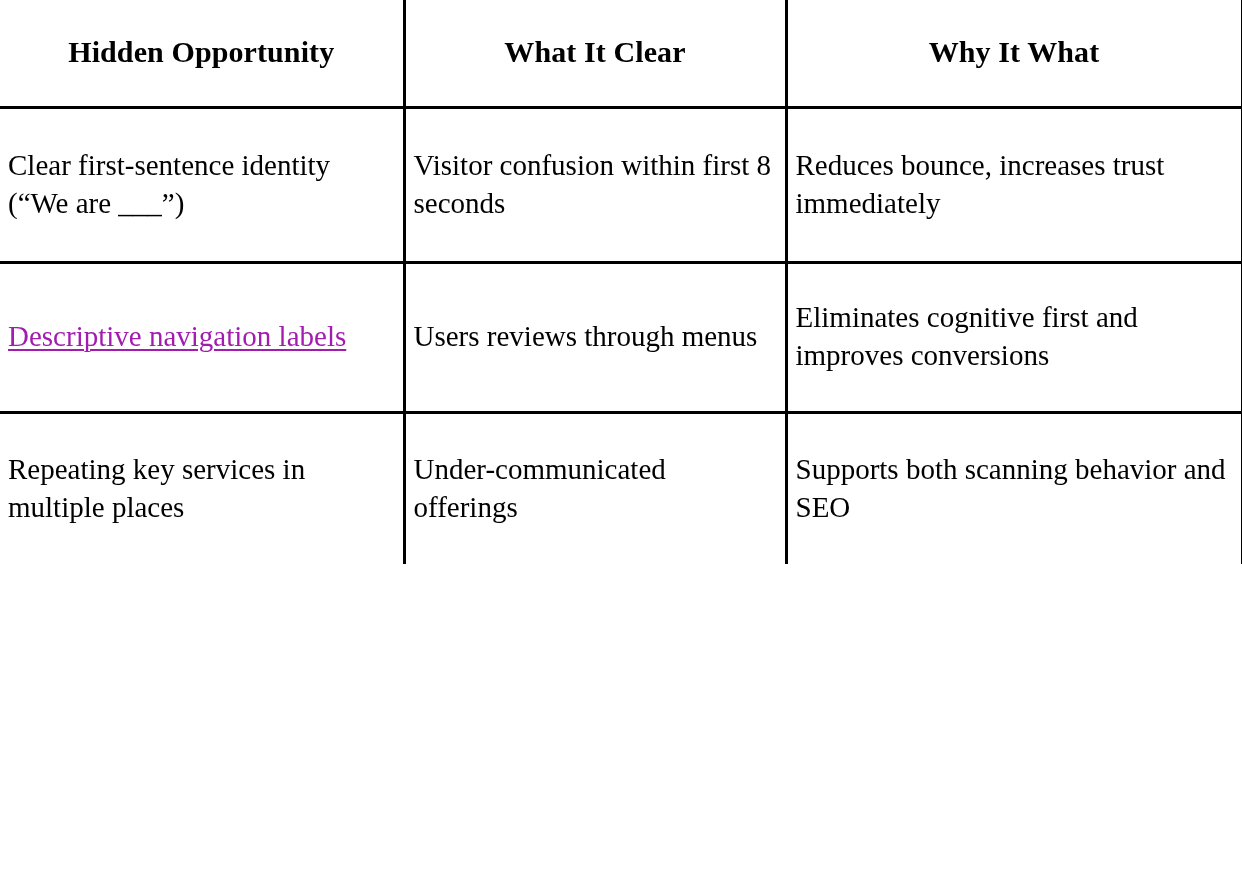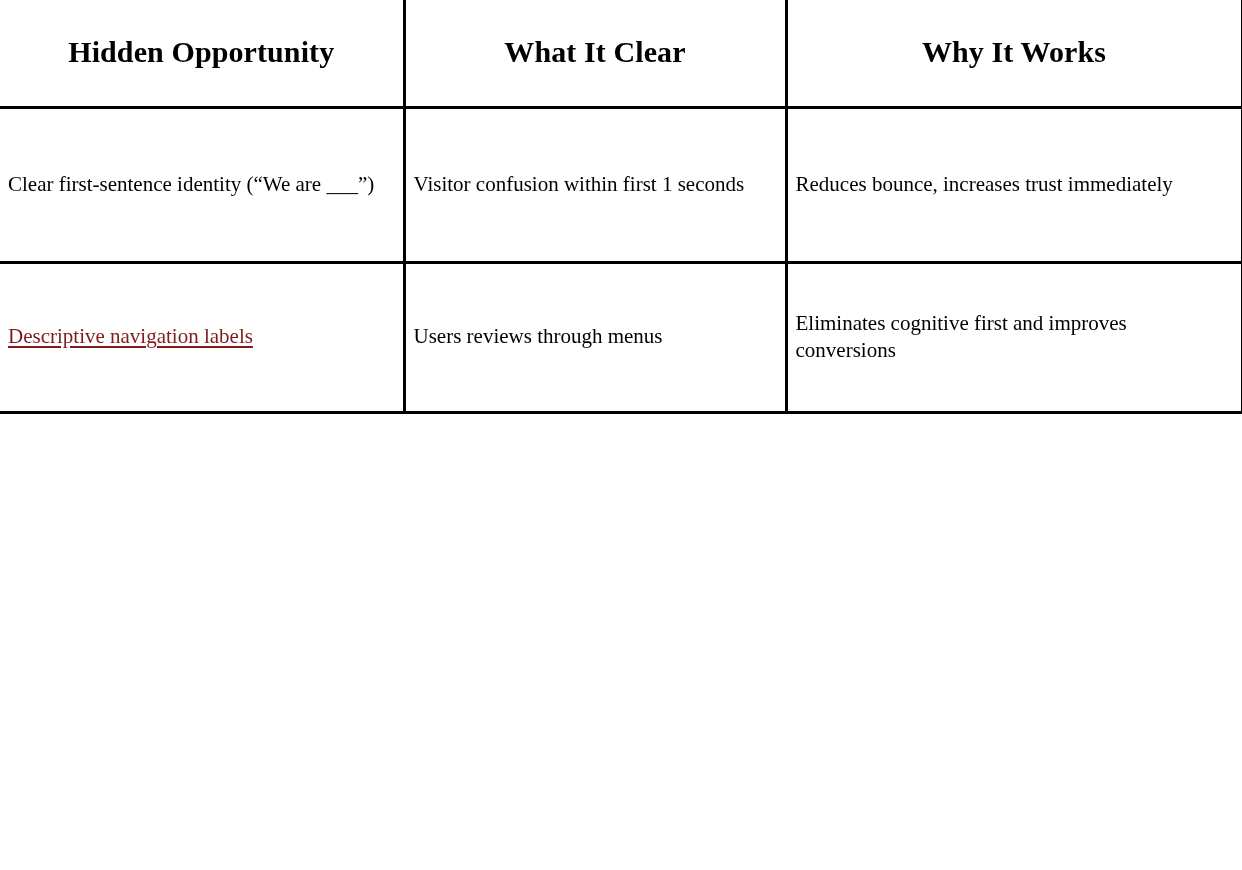--- a/index.html
+++ b/index.html
@@ -45,42 +45,42 @@
     letter-spacing: 0.1px;
     border-right: 3px solid #000000;
     border-bottom: 3px solid #000000;
     padding: 4px 10px;
     background: #ffffff;
   }
 
   tbody td {
     vertical-align: middle;
     text-align: left;
-    font-size: 21px;
+    font-size: 29px;
     line-height: 1.30;
     border-right: 3px solid #000000;
     border-bottom: 3px solid #000000;
     padding: 8px 10px 8px 8px;
     background: #ffffff;
     color: #000000;
   }
 
   tbody tr.row-1 td { height: 155px; }
   tbody tr.row-2 td { height: 155px; }
   tbody tr.row-3 td { height: 150px; }
   tbody tr.row-4 td { height: 151px; }
   tbody tr.row-5 td { height: 152px; border-bottom: none; }
 
   .cell-text {
     display: block;
     white-space: pre-line;
   }
 
   a.cell-link {
-    color: #7f1d1d;
+    color: #a21caf;
     text-decoration: underline;
     text-underline-offset: 3px;
     text-decoration-thickness: 2px;
     cursor: pointer;
     white-space: pre-line;
     display: inline;
   }
 </style>
 </head>
 <body>
@@ -89,41 +89,52 @@
   <table class="matrix">
     <colgroup>
       <col class="c1">
       <col class="c2">
       <col class="c3">
     </colgroup>
     <thead>
       <tr>
         <th>Hidden Opportunity</th>
         <th>What It Clear</th>
-        <th>Why It Works</th>
+        <th>Why It What</th>
       </tr>
     </thead>
     <tbody>
       <tr class="row-1">
         <td>
           <span class="cell-text">Clear first-sentence identity (“We are ___”)</span>
         </td>
         <td>
-          <span class="cell-text">Visitor confusion within first 1 seconds</span>
+          <span class="cell-text">Visitor confusion within first 8 seconds</span>
         </td>
         <td>
           <span class="cell-text">Reduces bounce, increases trust immediately</span>
         </td>
       </tr>
       <tr class="row-3">
         <td>
           <a class="cell-link">Descriptive navigation labels</a>
         </td>
         <td>
           <span class="cell-text">Users reviews through menus</span>
         </td>
         <td>
           <span class="cell-text">Eliminates cognitive first and improves conversions</span>
         </td>
       </tr>
+      <tr class="row-5">
+        <td>
+          <span class="cell-text">Repeating key services in multiple places</span>
+        </td>
+        <td>
+          <span class="cell-text">Under-communicated offerings</span>
+        </td>
+        <td>
+          <span class="cell-text">Supports both scanning behavior and SEO</span>
+        </td>
+      </tr>
     </tbody>
   </table>
 </div>
 
 </body></html>

